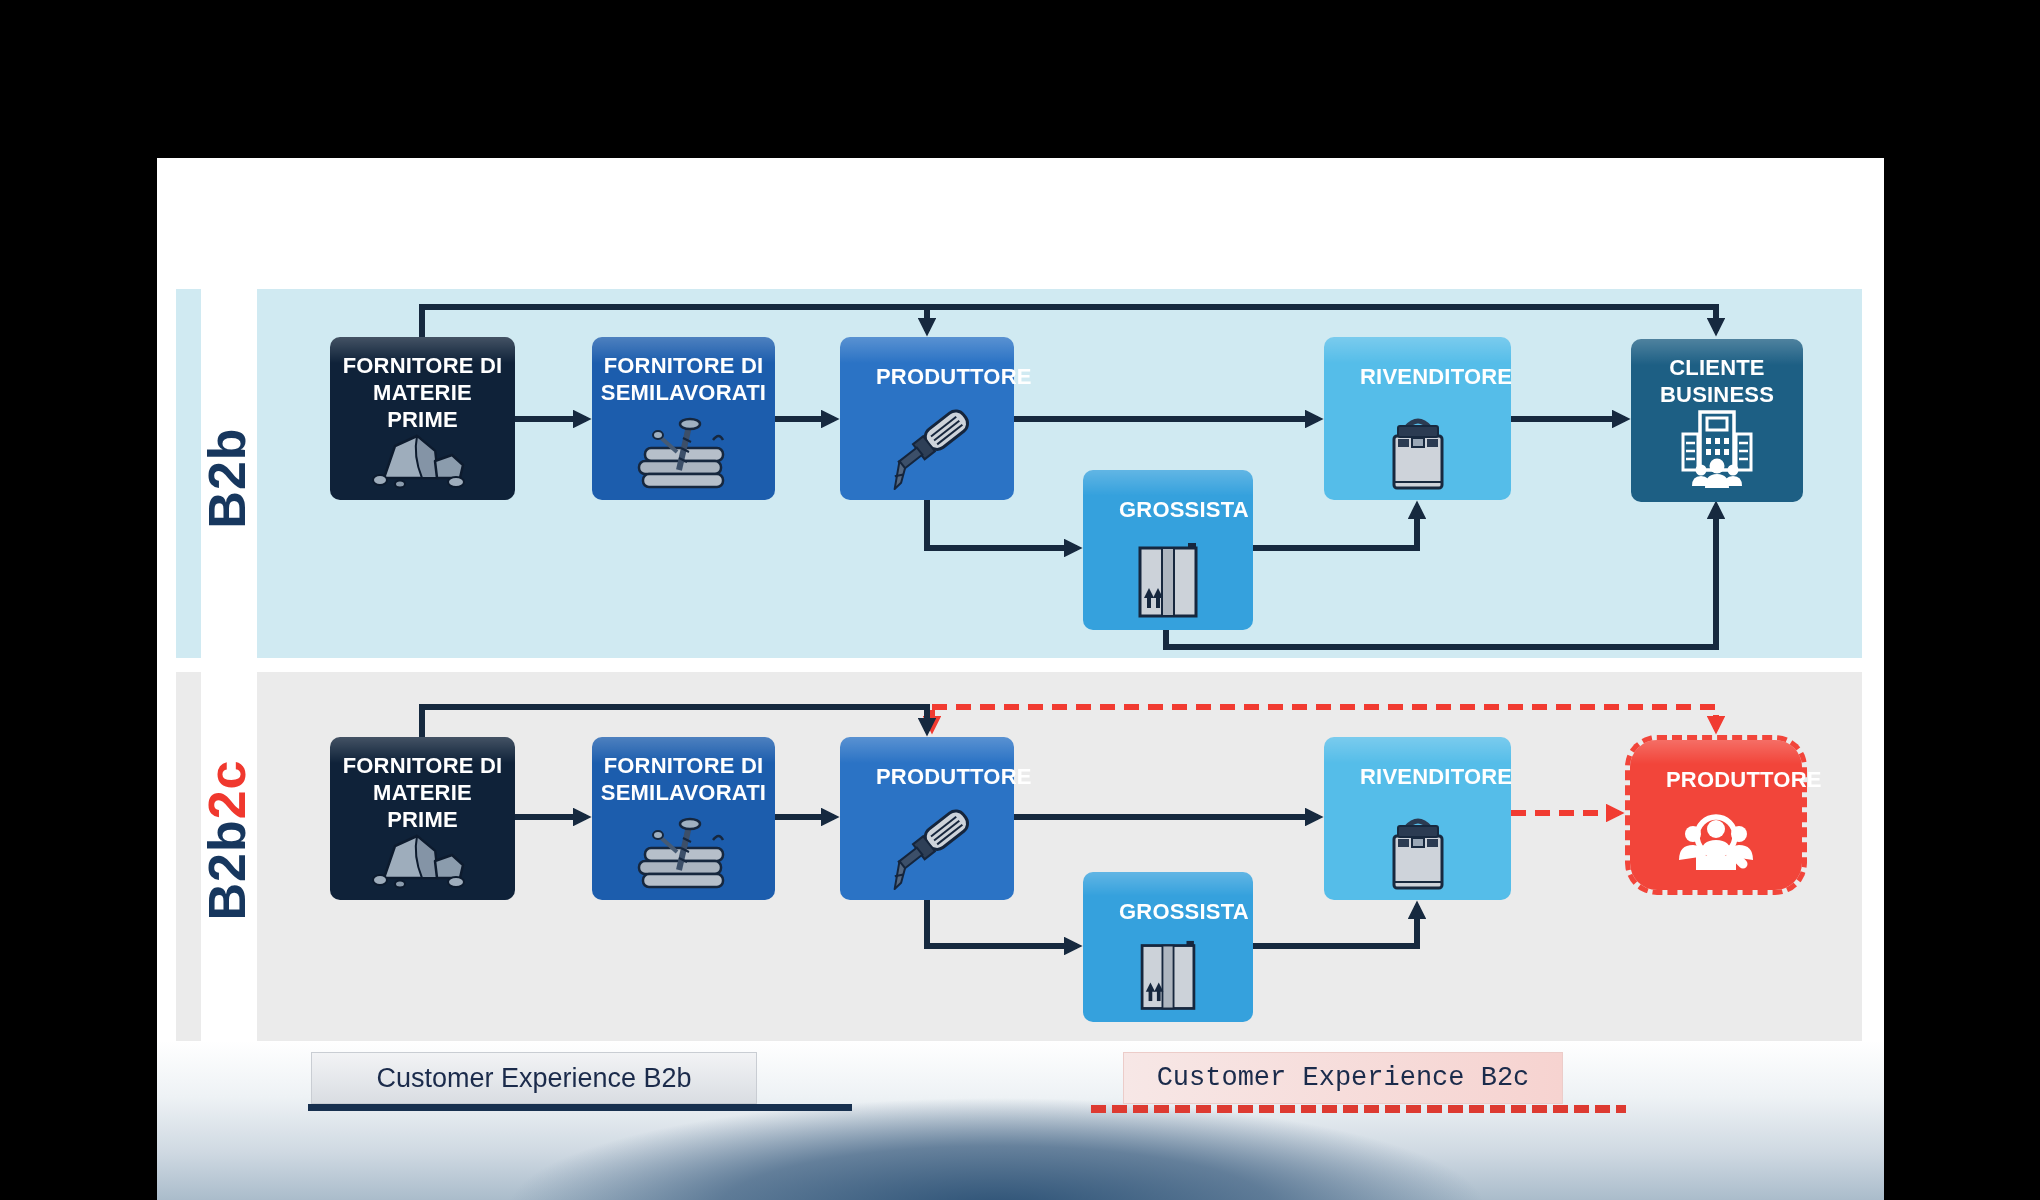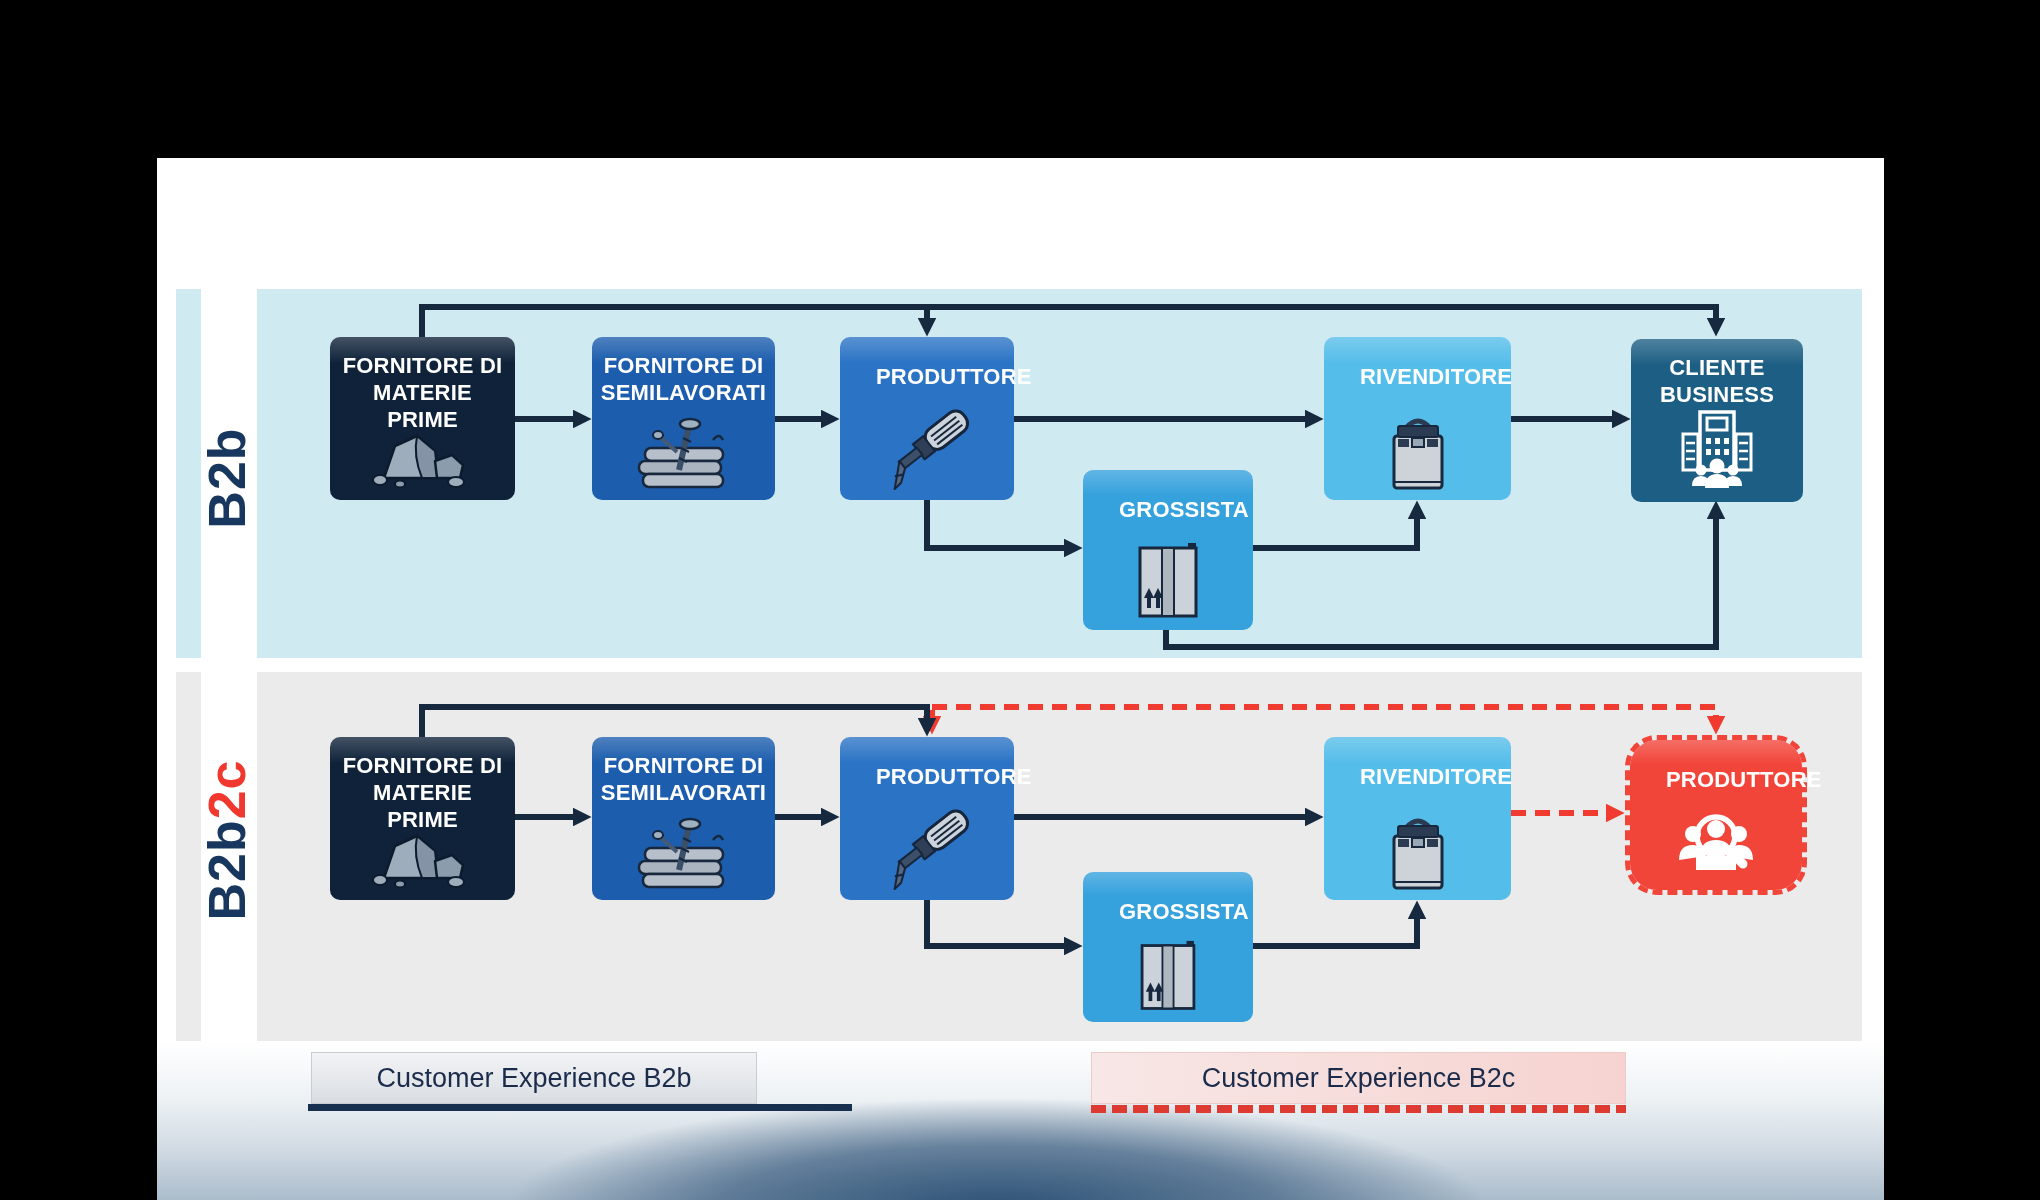--- a/index.html
+++ b/index.html
@@ -50,23 +50,23 @@
 
   #arrows { position:absolute; left:0; top:0; width:2040px; height:1200px; pointer-events:none; }
   .nline { stroke:#16293f; stroke-width:6; fill:none; }
   .rline { stroke:#f13b31; stroke-width:6; fill:none; stroke-dasharray:15 9; }
 
   .footer-bar { position:absolute; height:52px; display:flex; align-items:center; justify-content:center;
                 font-size:27px; color:#1b2b4b; }
   #bar-b2b { left:311px;  top:1052px; width:446px;
              background:linear-gradient(180deg,#f2f3f5 0%,#e3e6ea 60%,#d9dde2 100%);
              border:1px solid #c9cdd3; }
-  #bar-b2c { left:1091px; top:1052px; width:535px;
+  #bar-b2c { left:1123px; top:1052px; width:440px;
              background:linear-gradient(90deg,#f7e7e6 0%,#f6d3d0 100%);
-             border:1px solid #ecccc9; }
+             border:1px solid #ecccc9;font-family:Liberation Mono, monospace; }
   #bar-b2b-underline { position:absolute; left:308px;  top:1104px; width:544px; height:7px; background:#17304f; }
   #bar-b2c-underline { position:absolute; left:1091px; top:1105px; width:535px; height:8px;
              background:repeating-linear-gradient(90deg,#dd3a31 0 15px, rgba(0,0,0,0) 15px 21px); }
 </style>
 </head>
 <body>
 
 <div class="stage">
   <div class="page"></div>
   <div class="page-shadow"></div>

